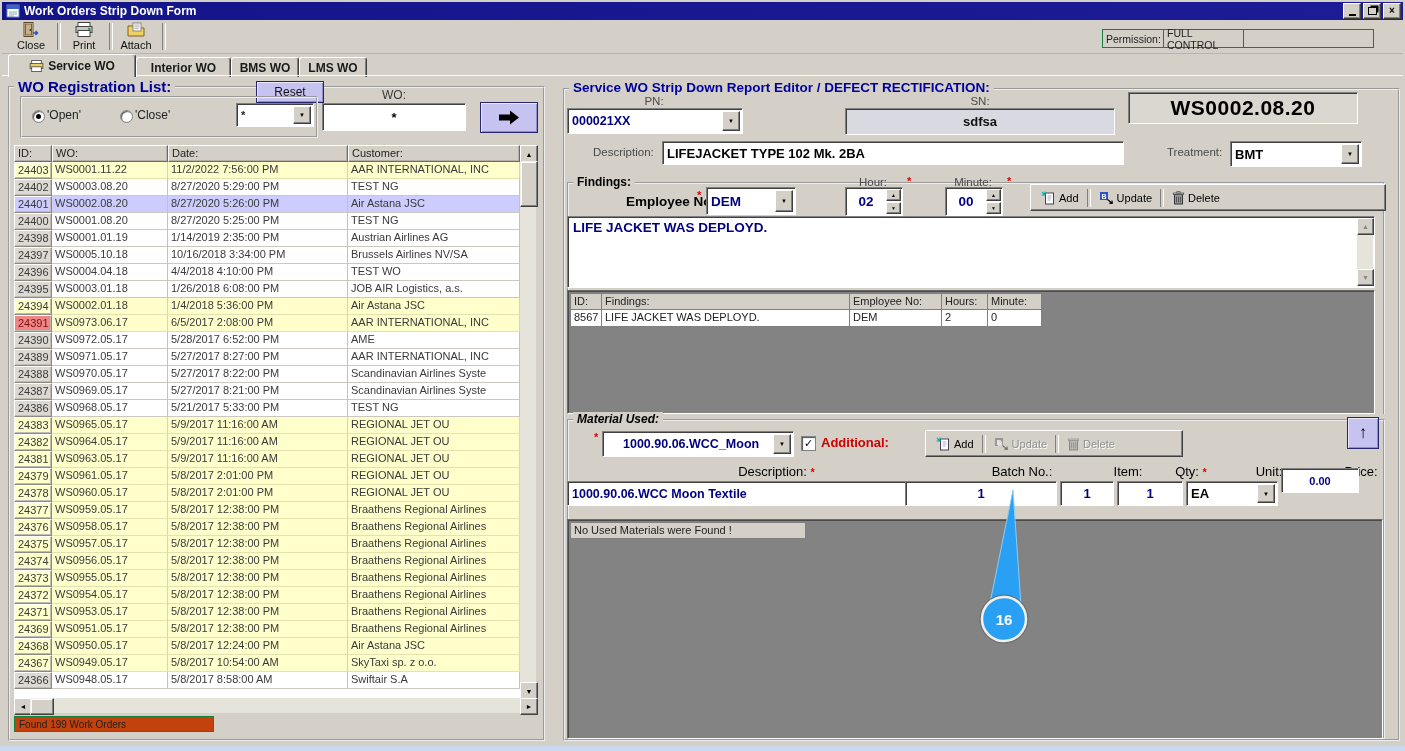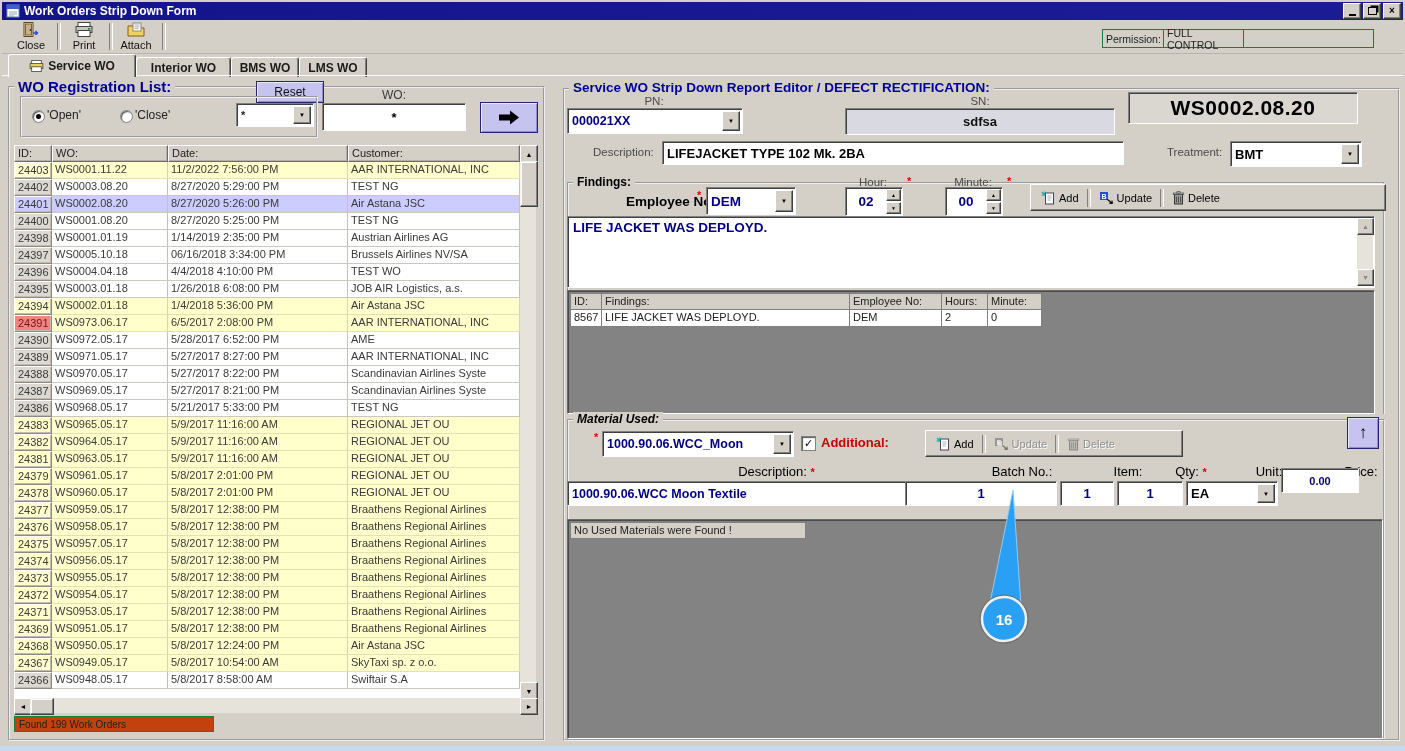--- a/index.html
+++ b/index.html
@@ -225,21 +225,21 @@
     </div>
     <div class="grow row-white">
       <div class="gc idc" style="width: 38px;">24398</div>
       <div class="gc" style="width: 116px;">WS0001.01.19</div>
       <div class="gc" style="width: 180px;">1/14/2019 2:35:00 PM</div>
       <div class="gc" style="width: 172px;">Austrian Airlines AG</div>
     </div>
     <div class="grow row-white">
       <div class="gc idc" style="width: 38px;">24397</div>
       <div class="gc" style="width: 116px;">WS0005.10.18</div>
-      <div class="gc" style="width: 180px;">06/16/2018 3:34:00 PM</div>
+      <div class="gc" style="width: 180px;">10/16/2018 3:34:00 PM</div>
       <div class="gc" style="width: 172px;">Brussels Airlines NV/SA</div>
     </div>
     <div class="grow row-white">
       <div class="gc idc" style="width: 38px;">24396</div>
       <div class="gc" style="width: 116px;">WS0004.04.18</div>
       <div class="gc" style="width: 180px;">4/4/2018 4:10:00 PM</div>
       <div class="gc" style="width: 172px;">TEST WO</div>
     </div>
     <div class="grow row-white">
       <div class="gc idc" style="width: 38px;">24395</div>
@@ -519,21 +519,21 @@
 
 <div class="abs groove" style="left:567px;top:419px;width:814px;height:316px;"></div>
 <div class="glabel" style="left:573px;top:412px;font-size:12px;color:#000;font-style:italic;">Material Used:</div>
 <div class="abs lav" style="left:1347px;top:417px;width:30px;height:30px;display:flex;align-items:center;justify-content:center;font-size:17px;font-weight:bold;color:#000;">
     <span>↑</span>
   </div>
 
 <div class="blbl" style="left:571px;top:437px;font-weight:bold;font-size:13.5px;">PN:</div>
 <span class="abs req" style="left:594px;top:431px;">*</span>
 <div class="cbo" style="left:602px;top:431px;width:190px;height:24px;">
-  <span class="val navyb" style="font-size:12.5px;">1000.90.06.WCC_Moon</span>
+  <span class="val navyb" style="font-size:12.5px;margin-left:16px;">1000.90.06.WCC_Moon</span>
   <span class="ddb">▼</span>
 </div>
 <div class="abs" style="left:801px;top:436px;width:13px;height:13px;background:#fff;border:1px solid #808080;box-shadow:inset 1px 1px 1px #555;display:flex;align-items:center;justify-content:center;font-size:11px;font-weight:bold;color:#000;">
     <span>✓</span>
   </div>
 <div class="abs redlbl" style="left:821px;top:435px;">Additional:</div>
 
 <div class="minitb" style="left:925px;top:430px;width:252px;height:25px;padding-left:4px;">
   <span class="minibtn">
     <span>

